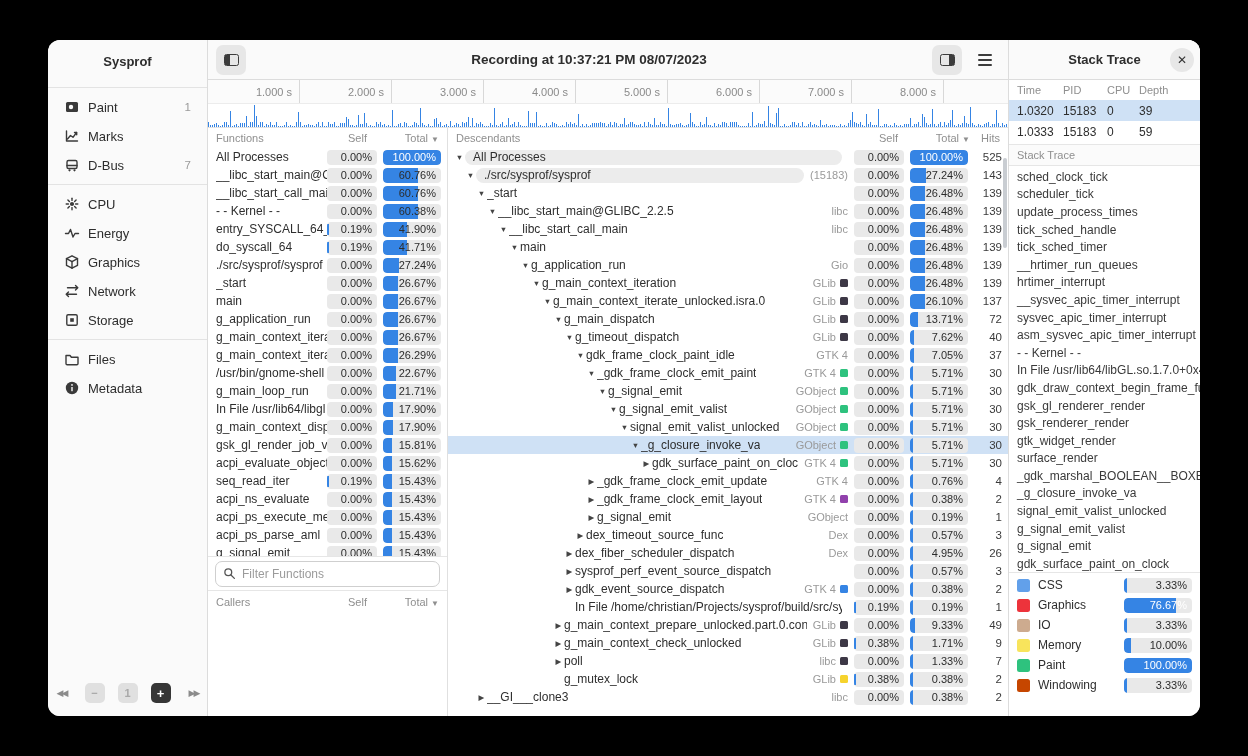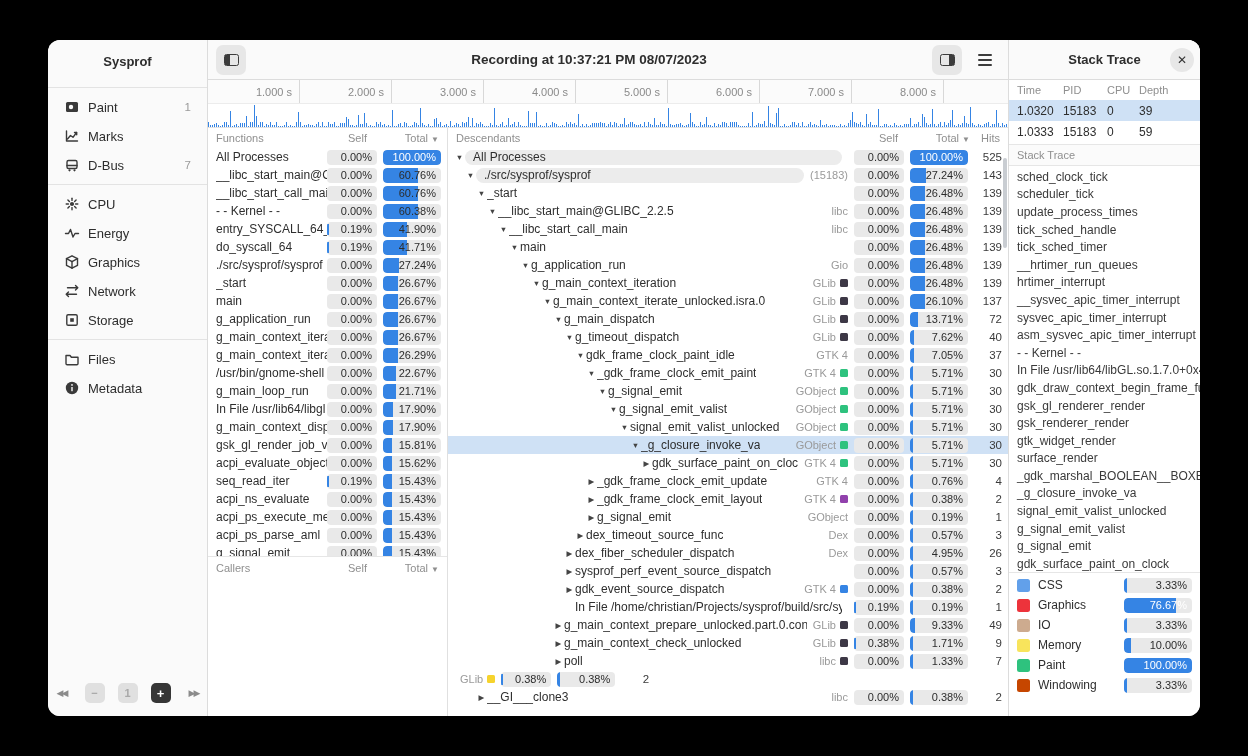--- a/index.html
+++ b/index.html
@@ -932,20 +932,29 @@
               <span class="fn-name">g_signal_emit</span>
               <div class="pill p-self">
                 <span class="val">0.00%</span>
               </div>
               <div class="pill p-total">
                 <div class="fill" style="width: calc(15.43%); min-width: 3px;"></div>
                 <span class="val">15.43%</span>
               </div>
             </div>
           </div>
+        <div class="filter-wrap">
+          <div class="filter-box">
+            <svg width="13" height="13" viewBox="0 0 16 16">
+                <circle cx="6.5" cy="6.5" r="4.2" fill="none" stroke="#555" stroke-width="1.6"></circle>
+                <line x1="9.8" y1="9.8" x2="14" y2="14" stroke="#555" stroke-width="1.6" stroke-linecap="round"></line>
+              </svg>
+            <input type="text" placeholder="Filter Functions" style="">
+          </div>
+        </div>
         <div class="col-hdr" id="callers-hdr">
           <span class="h-name">Callers</span>
           <span class="h-self">Self</span>
           <span class="h-total"><span>Total</span><span class="sortarrow">▼</span></span>
         </div>
         <div style="flex:1"></div>
       </div>
 
       <div id="desc-col">
         <div class="col-hdr">
@@ -1449,20 +1458,24 @@
               <div class="pill ds-self">
                 <span class="val">0.00%</span>
               </div>
               <div class="pill ds-total">
                 <div class="fill" style="width: calc(1.33%); min-width: 3px;"></div>
                 <span class="val">1.33%</span>
               </div>
               <span class="ds-hits">7</span>
             </div>
             <div class="ds-row">
+              <div class="ds-namewrap" style="padding-left: 99px;">
+                <span class="exp"></span>
+                <span class="ds-name">g_mutex_lock</span>
+              </div>
               <span class="tag">
                 <span>GLib</span>
                 <span class="sq" style="background: rgb(246, 211, 45);"></span>
               </span>
               <div class="pill ds-self">
                 <i class="sbar"></i>
                 <span class="val">0.38%</span>
               </div>
               <div class="pill ds-total">
                 <div class="fill" style="width: calc(0.38%); min-width: 3px;"></div>

